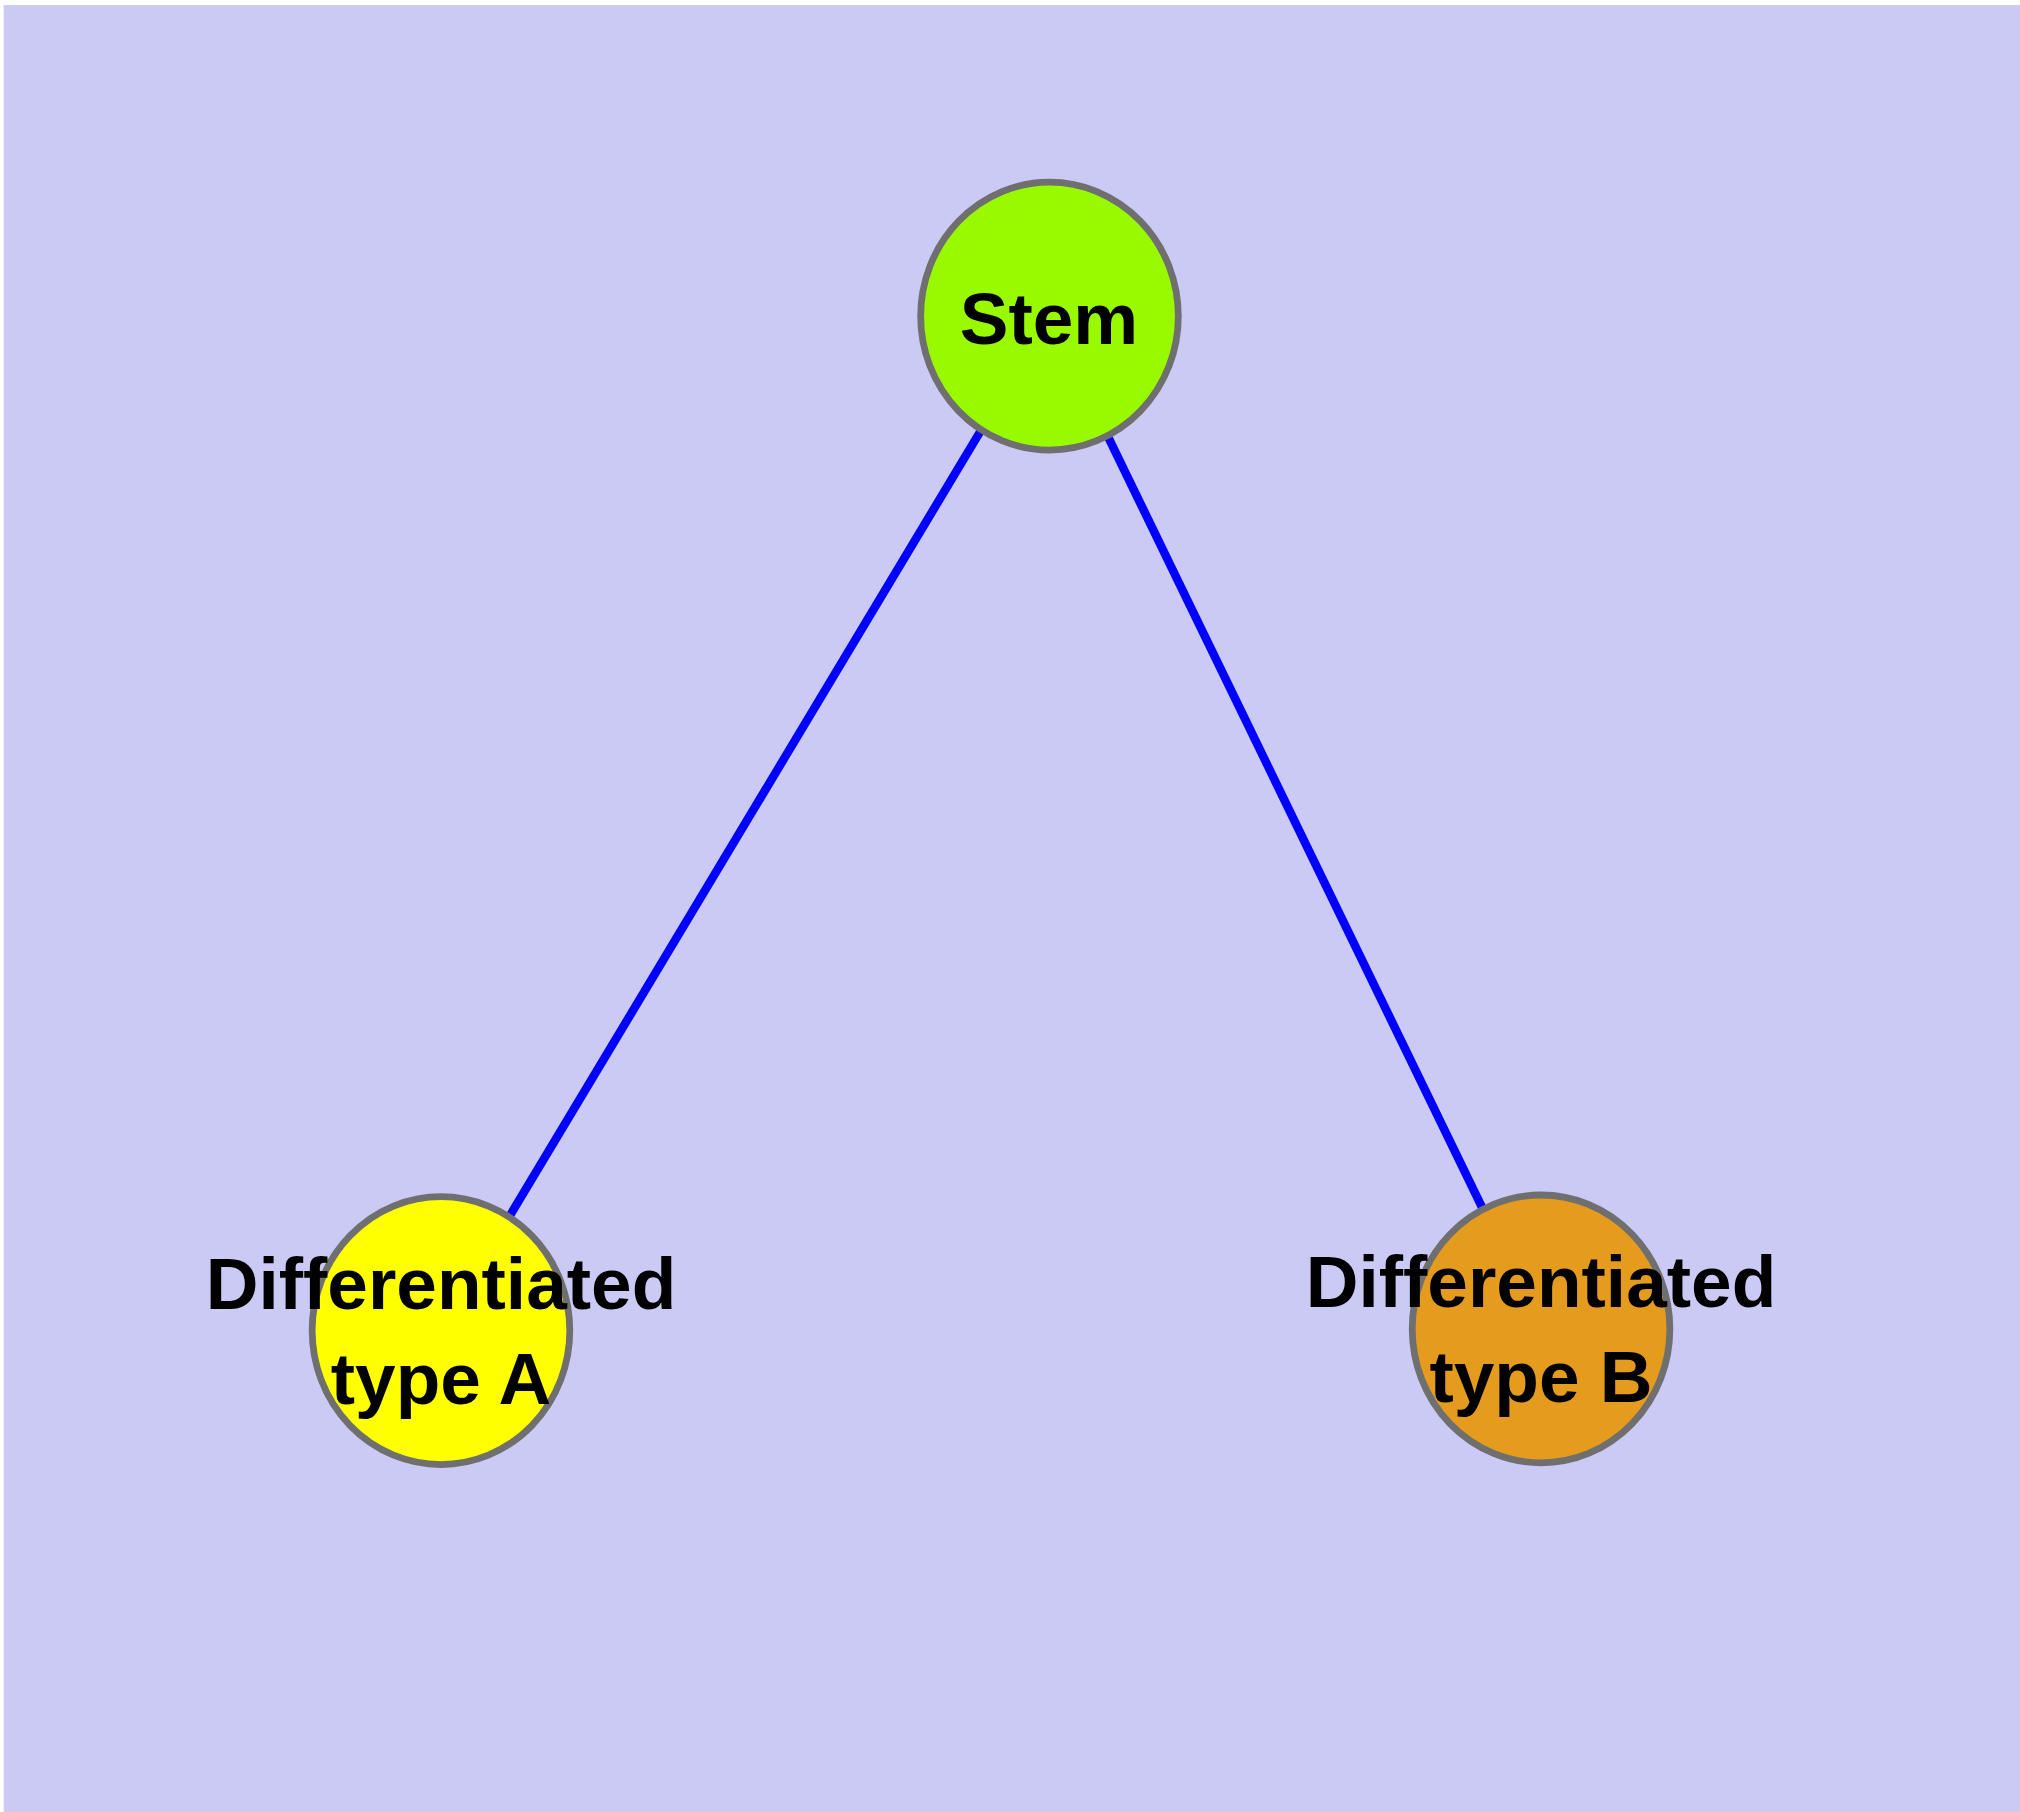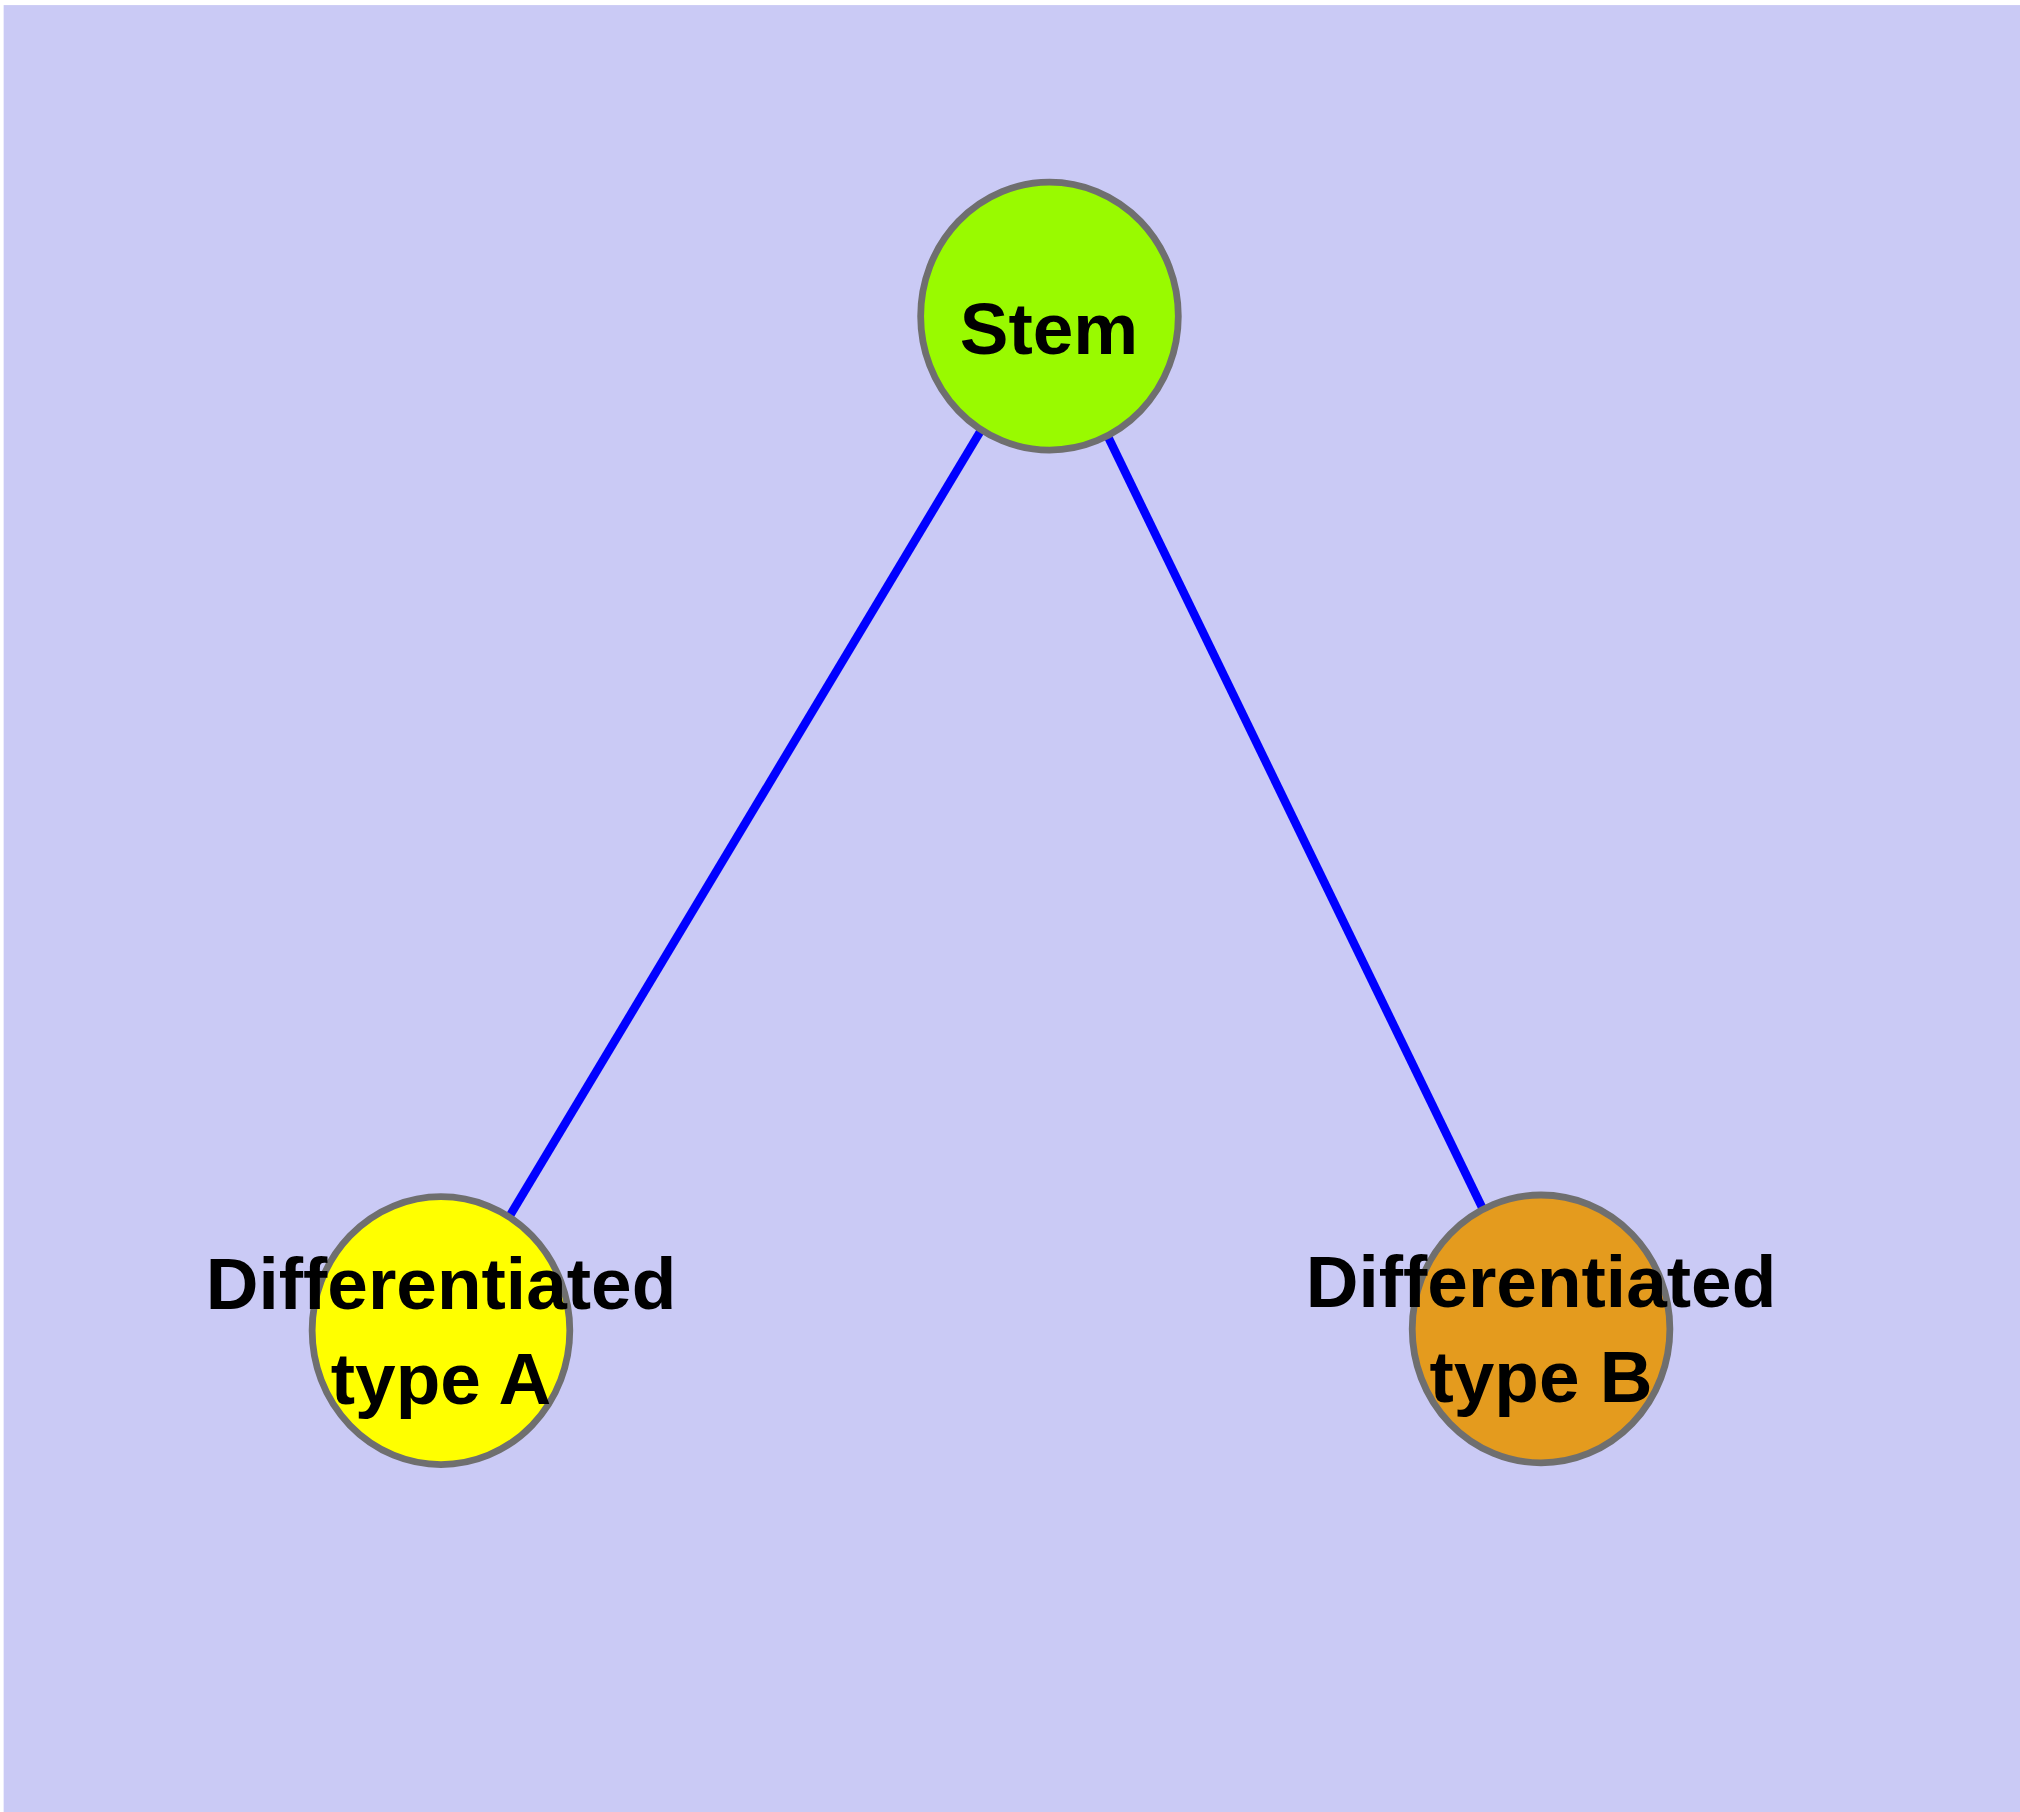--- a/index.html
+++ b/index.html
@@ -46,21 +46,21 @@
 
     <line x1="1238" y1="373" x2="1818" y2="1568" stroke-width="10" stroke="#0000FF"></line>
 
     <ellipse cx="1238" cy="373" rx="152" ry="158" stroke-width="8" fill="#99FA00" stroke="#6F6F6F"></ellipse>
 
     <ellipse cx="520" cy="1570" rx="152" ry="158" stroke-width="8" fill="#FFFF00" stroke="#6F6F6F"></ellipse>
 
     <ellipse cx="1818" cy="1568" rx="152" ry="158" stroke-width="8" fill="#E49B1E" stroke="#6F6F6F"></ellipse>
   </svg>
 
-  <div class="node-label" style="left:1049px; top:328px;">Stem</div>
+  <div class="node-label" style="left:1049px; top:318px;">Stem</div>
 
   <div class="node-label" style="left:441px; top:1331px;">Differentiated
 type A</div>
 
   <div class="node-label" style="left:1541px; top:1329px;">Differentiated
 type B</div>
 
 </div>
 
 

